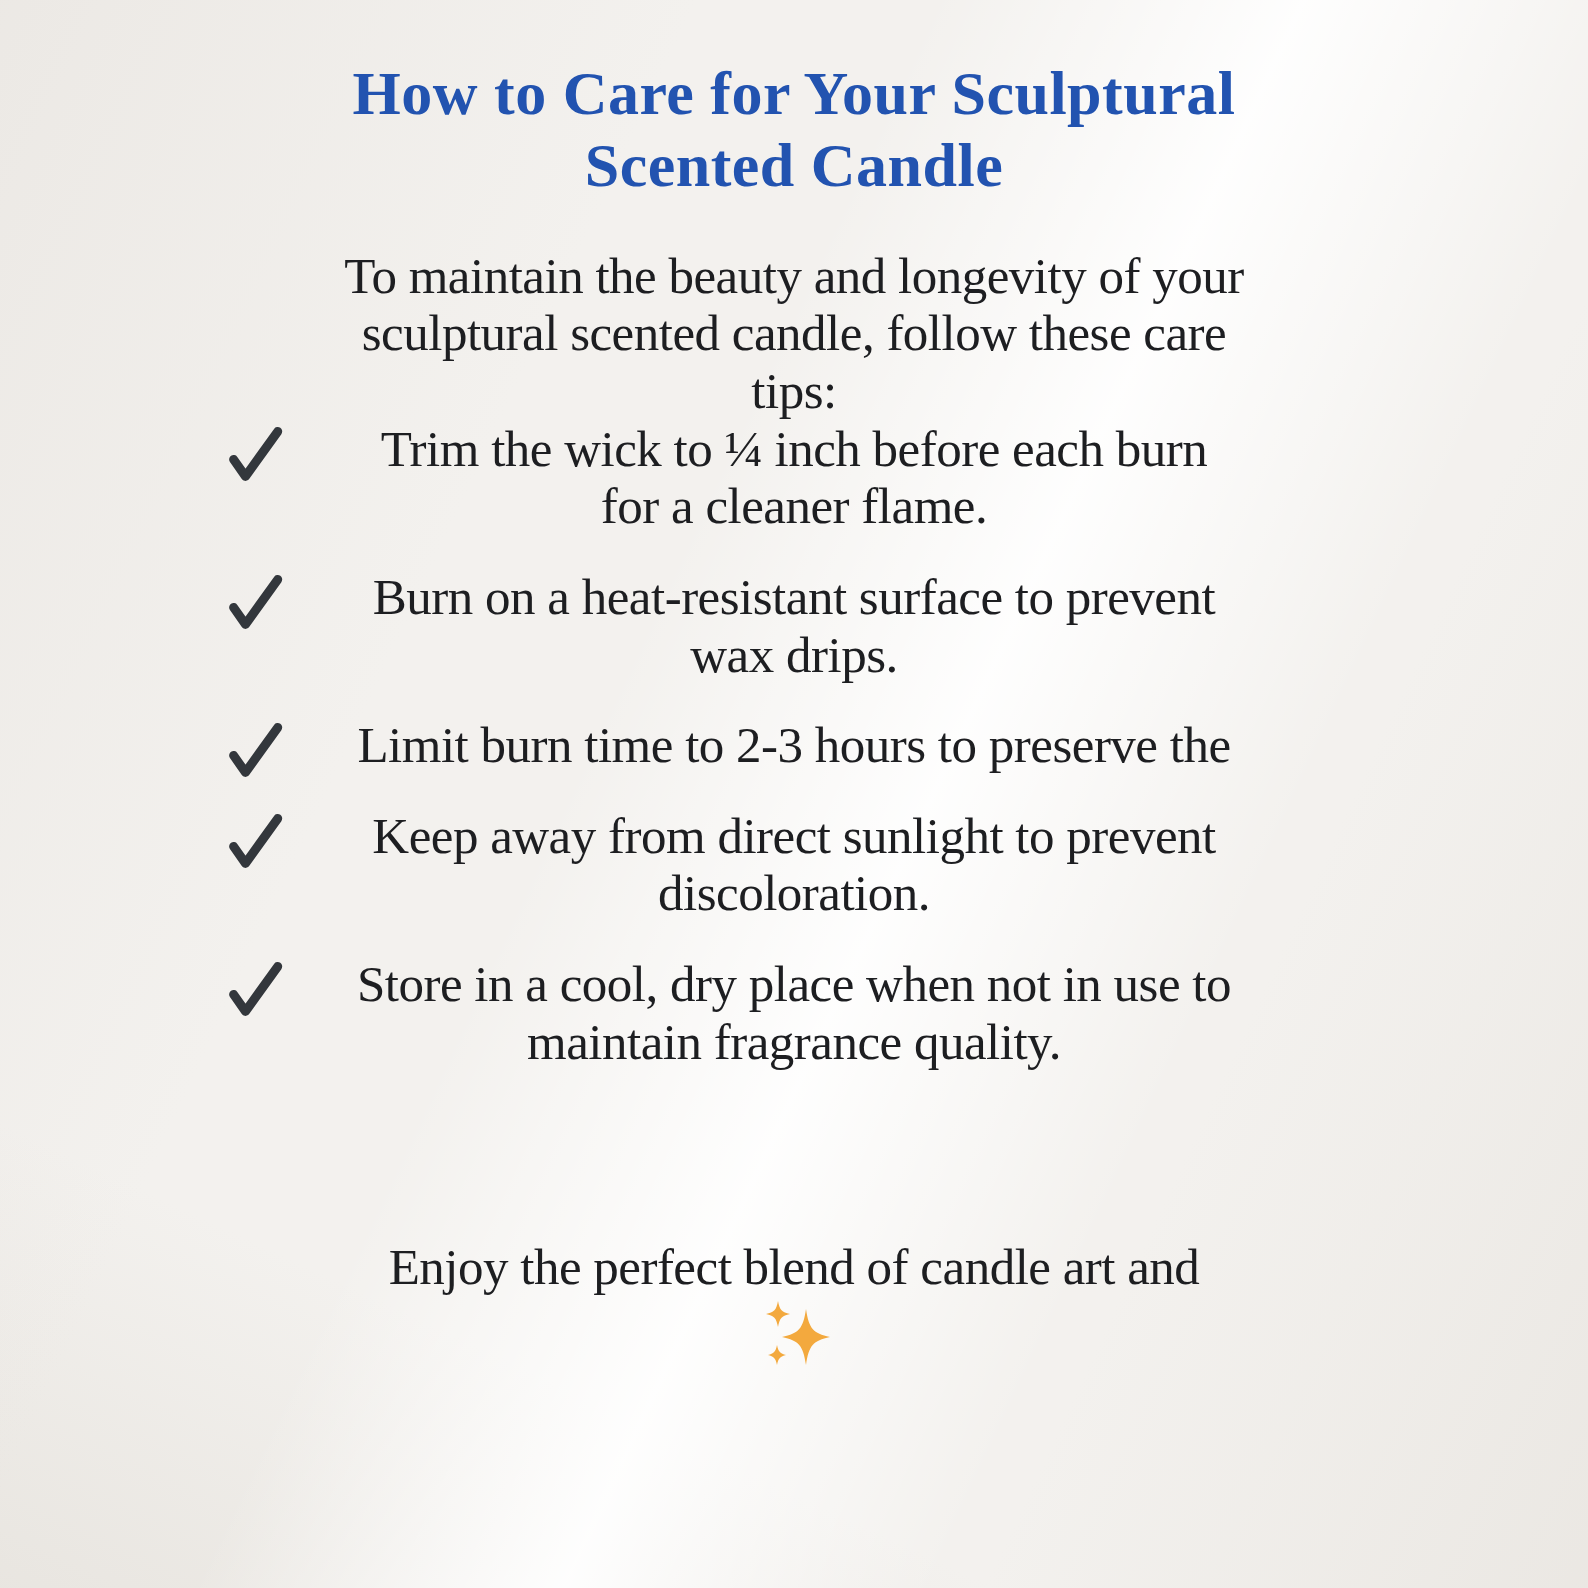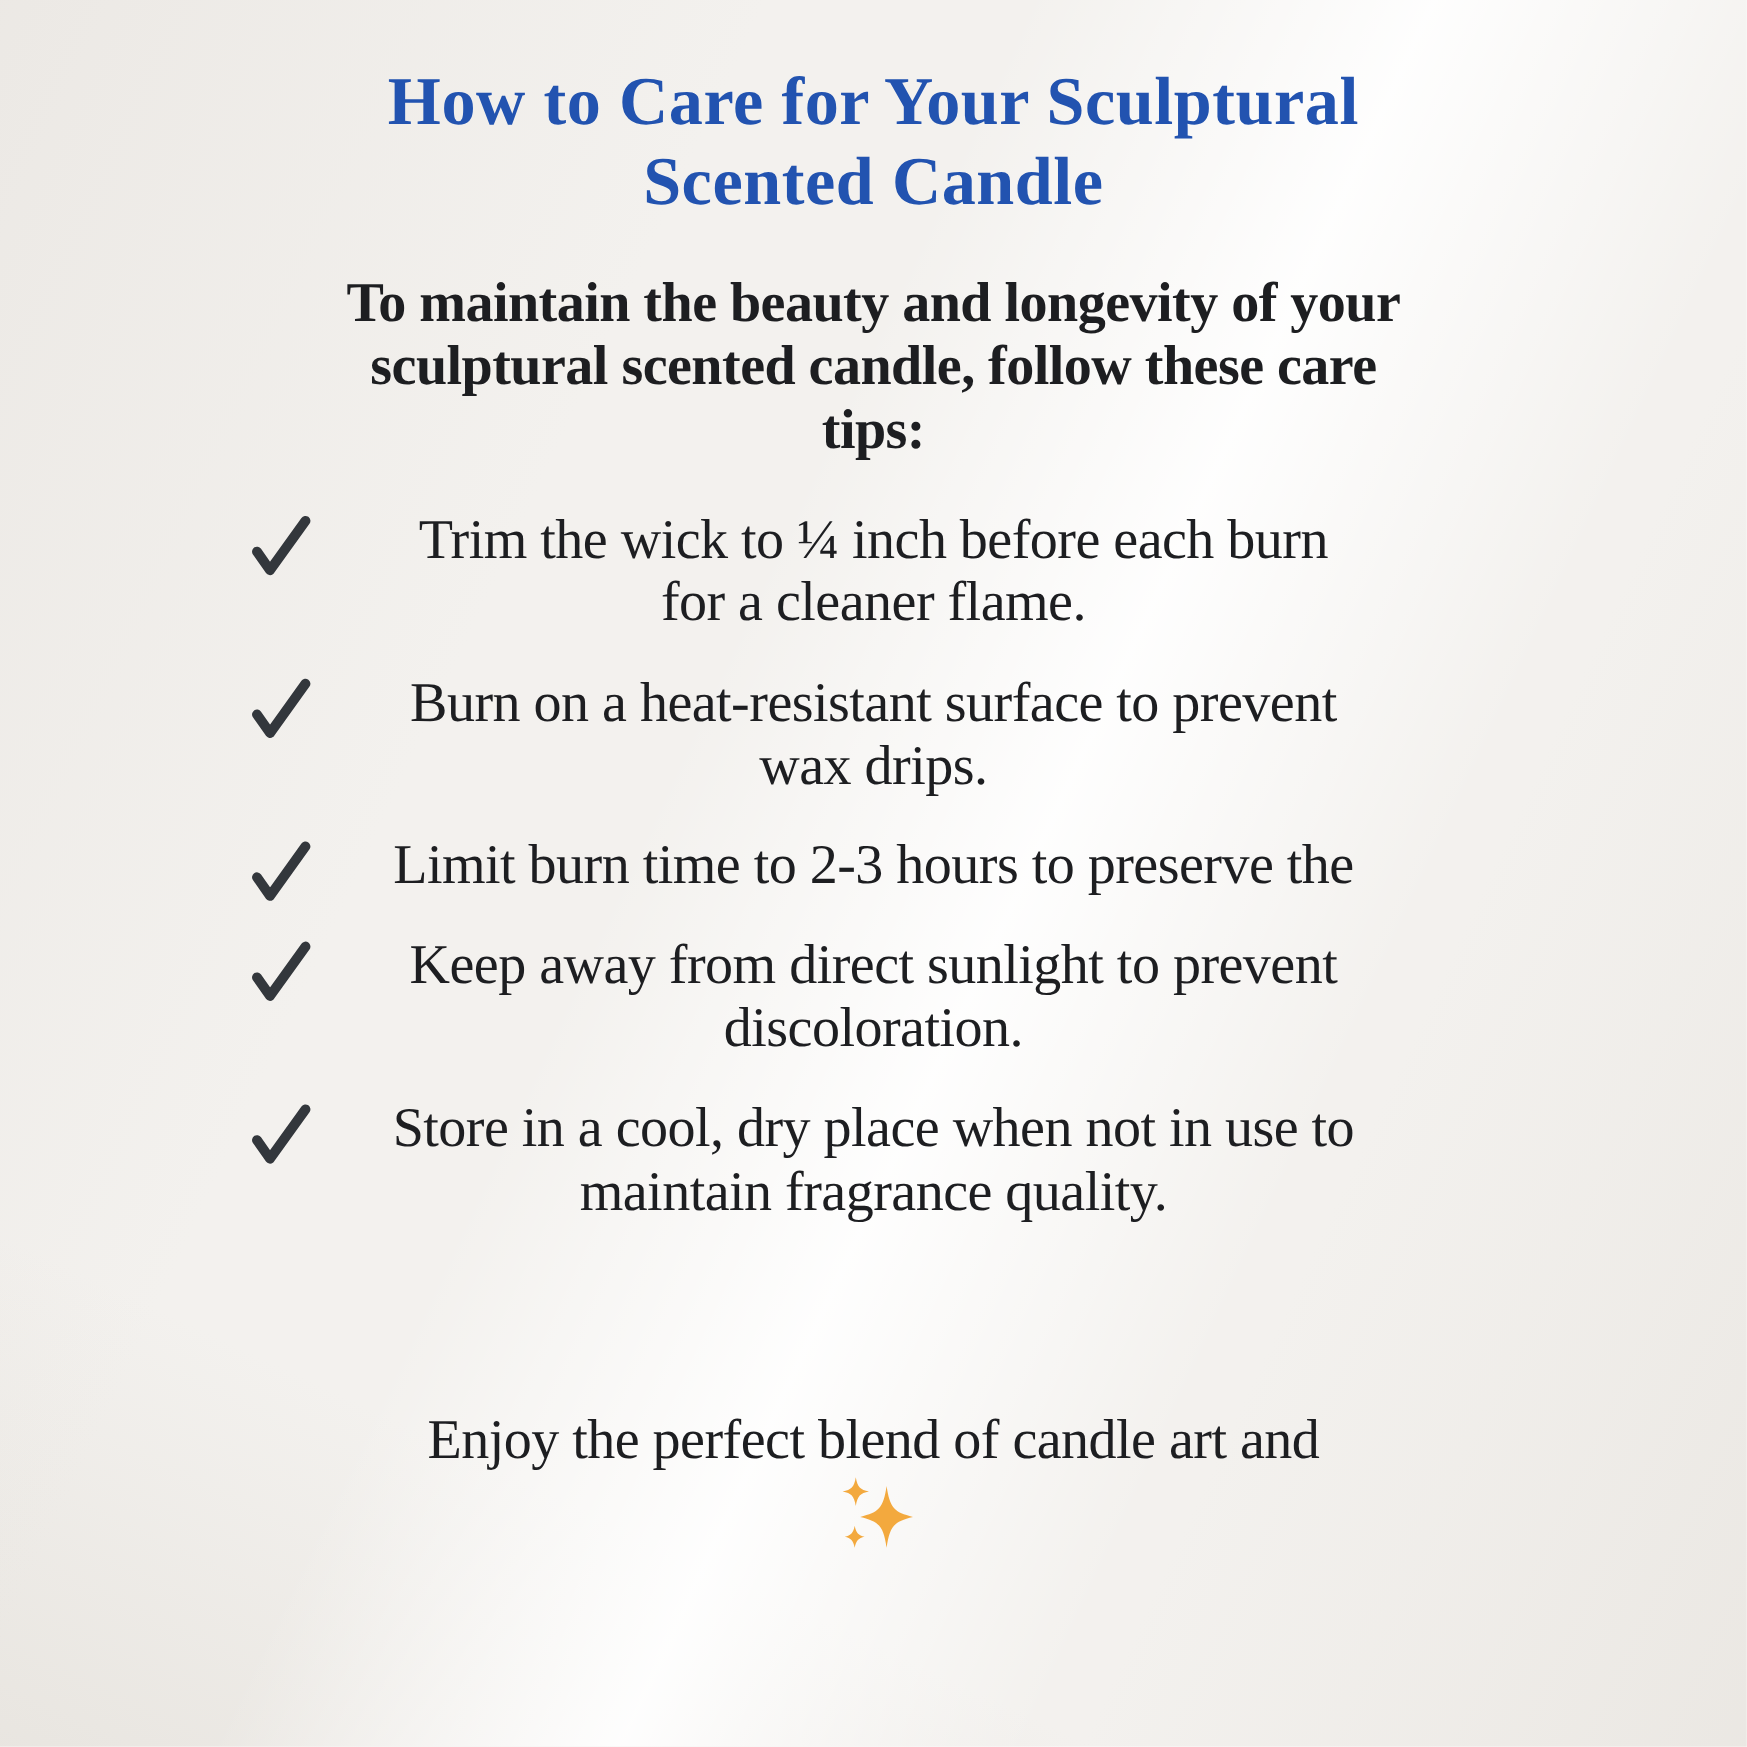--- a/index.html
+++ b/index.html
@@ -32,25 +32,25 @@
     line-height: 1.16;
     font-weight: 700;
     letter-spacing: 0.5px;
     color: var(--title, #2253b0);
   }
 
   .intro {
     margin: 46px 0 0 0;
     font-size: 51px;
     line-height: 1.13;
-    font-weight: 700;
+    font-weight: 400;
     letter-spacing: -0.5px;
   }
 
-  .tips { margin-top: 42px; }
+  .tips { }
   .tip {
     position: relative;
     margin-bottom: 33px;
     font-size: 51px;
     line-height: 1.13;
     letter-spacing: -0.5px;
   }
   .tip .check {
     position: absolute;
     left: 106px;

